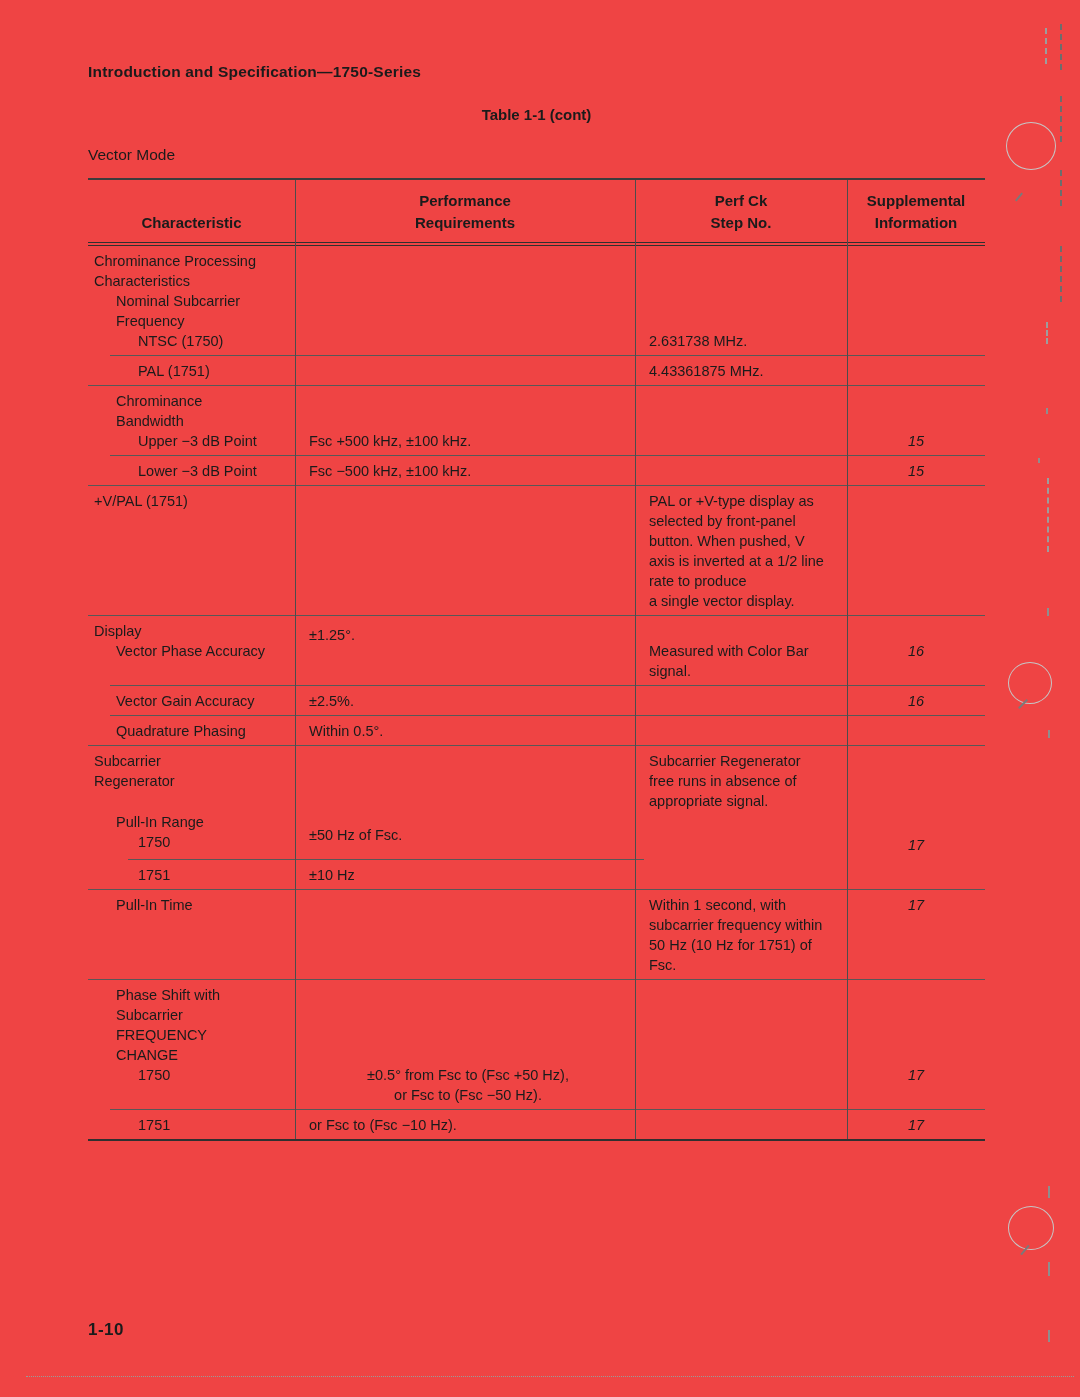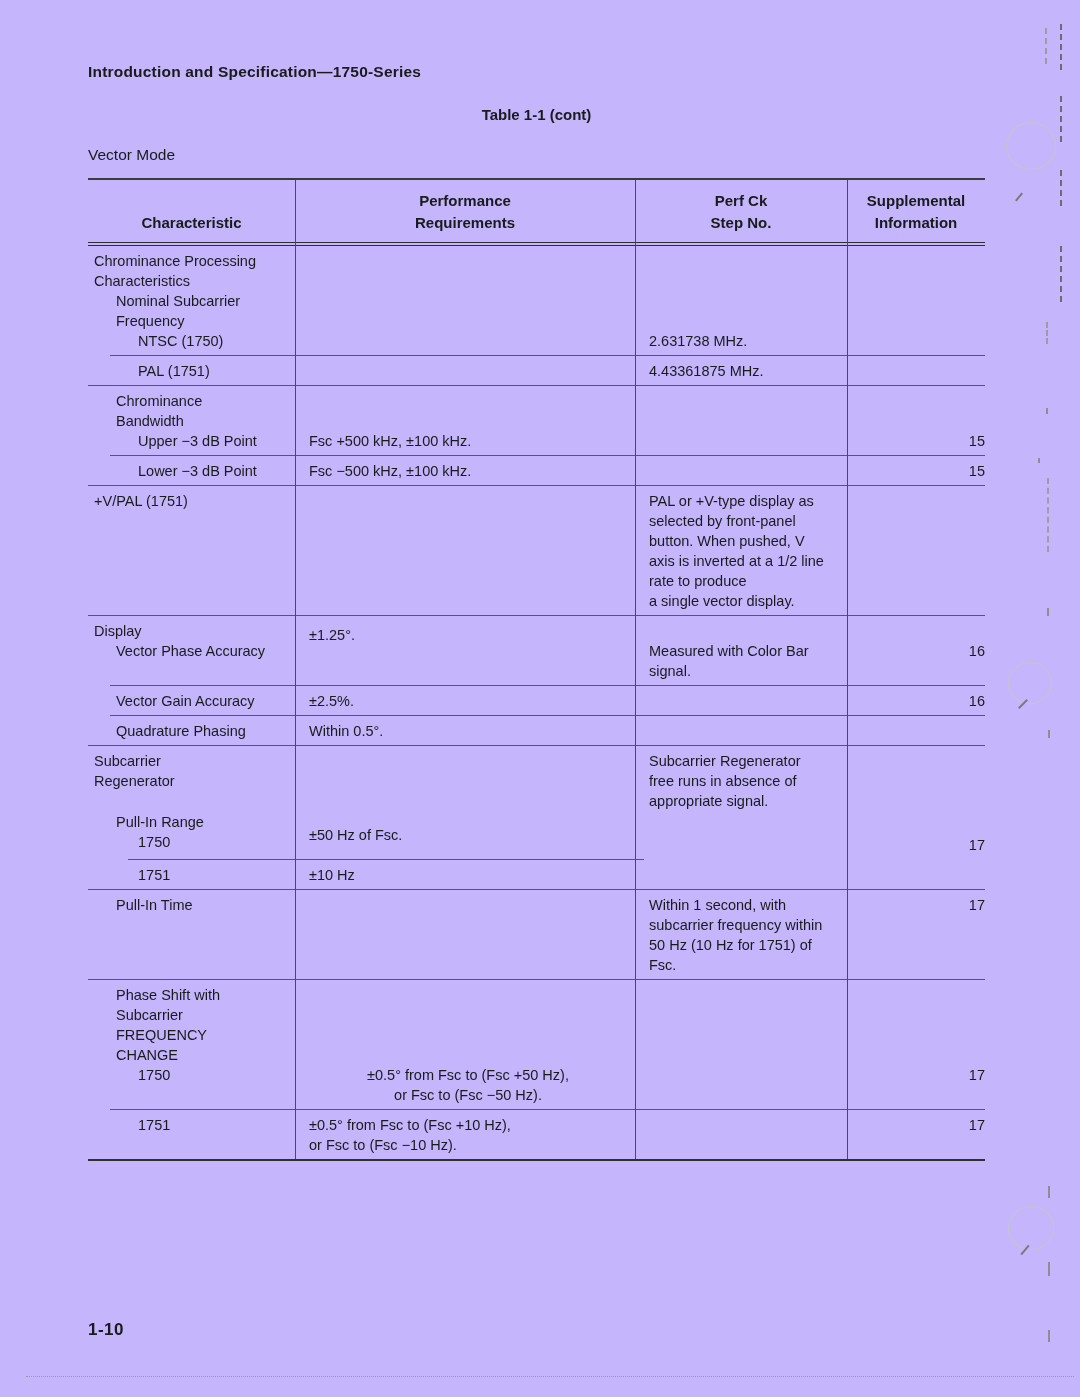--- a/index.html
+++ b/index.html
@@ -1,20 +1,20 @@
 <!DOCTYPE html>
 <html><head>
 <meta charset="utf-8">
 <style>
   html,body{margin:0;padding:0;background:#e9e9e9;}
   .page{
     position:relative;
     width:1080px;height:1397px;
     margin:0 auto;
-    background:#c4b5fd;
+    background:#ef4444;
     font-family:"Liberation Sans", sans-serif;
     color:#1b1b1b;
     overflow:hidden;
   }
   .doc-header{position:absolute;left:88px;top:63px;font-size:15.5px;font-weight:bold;letter-spacing:.2px;}
   .table-caption{position:absolute;left:88px;top:106px;width:897px;text-align:center;font-size:15px;font-weight:bold;}
   .mode-label{position:absolute;left:88px;top:146px;font-size:15.5px;text-align:right;}
   .page-number{position:absolute;left:88px;top:1320px;font-size:17px;font-weight:bold;letter-spacing:.5px;}
 
   .spec-table{
@@ -38,21 +38,21 @@
 
   .band{
     display:grid;grid-template-columns:207px 340px 212px 138px;
     padding:5px 0 4px 0;
     font-size:14.5px;line-height:20px;
   }
   .char-cell .line.i0{padding-left:6px}
   .char-cell .line.i1{padding-left:28px}
   .char-cell .line.i2{padding-left:50px}
   .perf-cell,.supp-cell{padding-left:14px;padding-right:8px;}
-  .step-cell{text-align:right;}
+  .step-cell{text-align:center;font-style:italic;}
 
   .sep{height:0;border-top:1px solid #585858;}
   .sep-inset{margin-left:22px;}
   .sep-partial{margin-left:40px;width:516px;}
 
   
   .vdash{position:absolute;width:0;border-left:2px dashed #6d6d6d;}
   .vdash.light{border-left:2px dashed #9d9d9d;}
   .tick{position:absolute;width:2px;background:#8e8e8e;}
   .circ{position:absolute;border:1px solid #c6c6c6;border-radius:50%;}
@@ -290,21 +290,20 @@
             <div class="stepnum" style="margin-top: 80px;">17</div>
           </div>
         </div>
         <div class="sep sep-inset"></div>
         <div class="band">
           <div class="cell char-cell">
             <div class="line i2">1751</div>
           </div>
           <div class="cell perf-cell">
             <div class="cellwrap">
-              <div class="line">±0.5° from Fsc to (Fsc +10 Hz),</div>
               <div class="line">or Fsc to (Fsc −10 Hz).</div>
             </div>
           </div>
           <div class="cell supp-cell"></div>
           <div class="cell step-cell">
             <div class="stepnum">17</div>
           </div>
         </div>
       </div>
 

